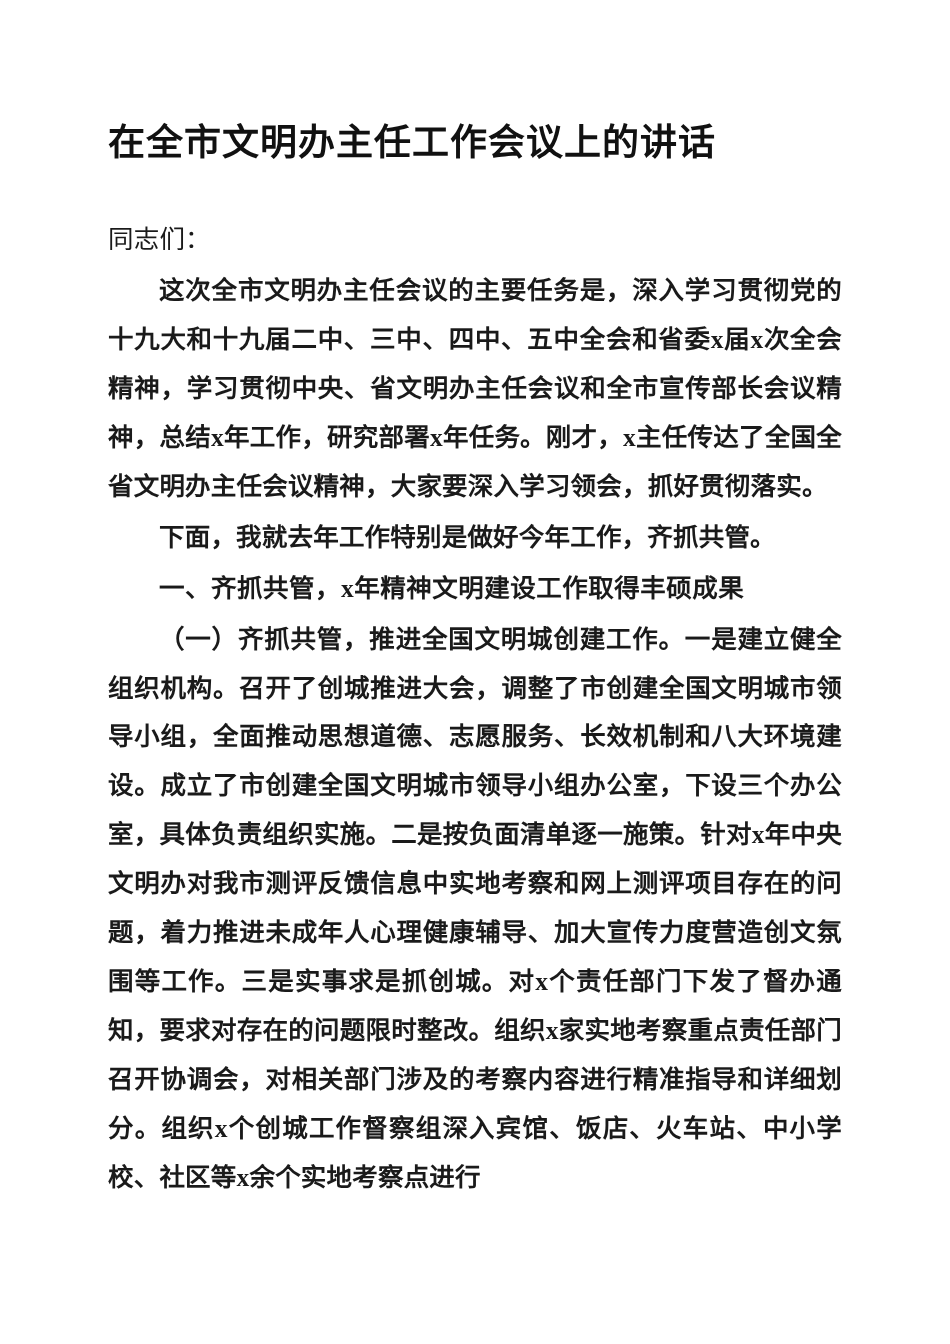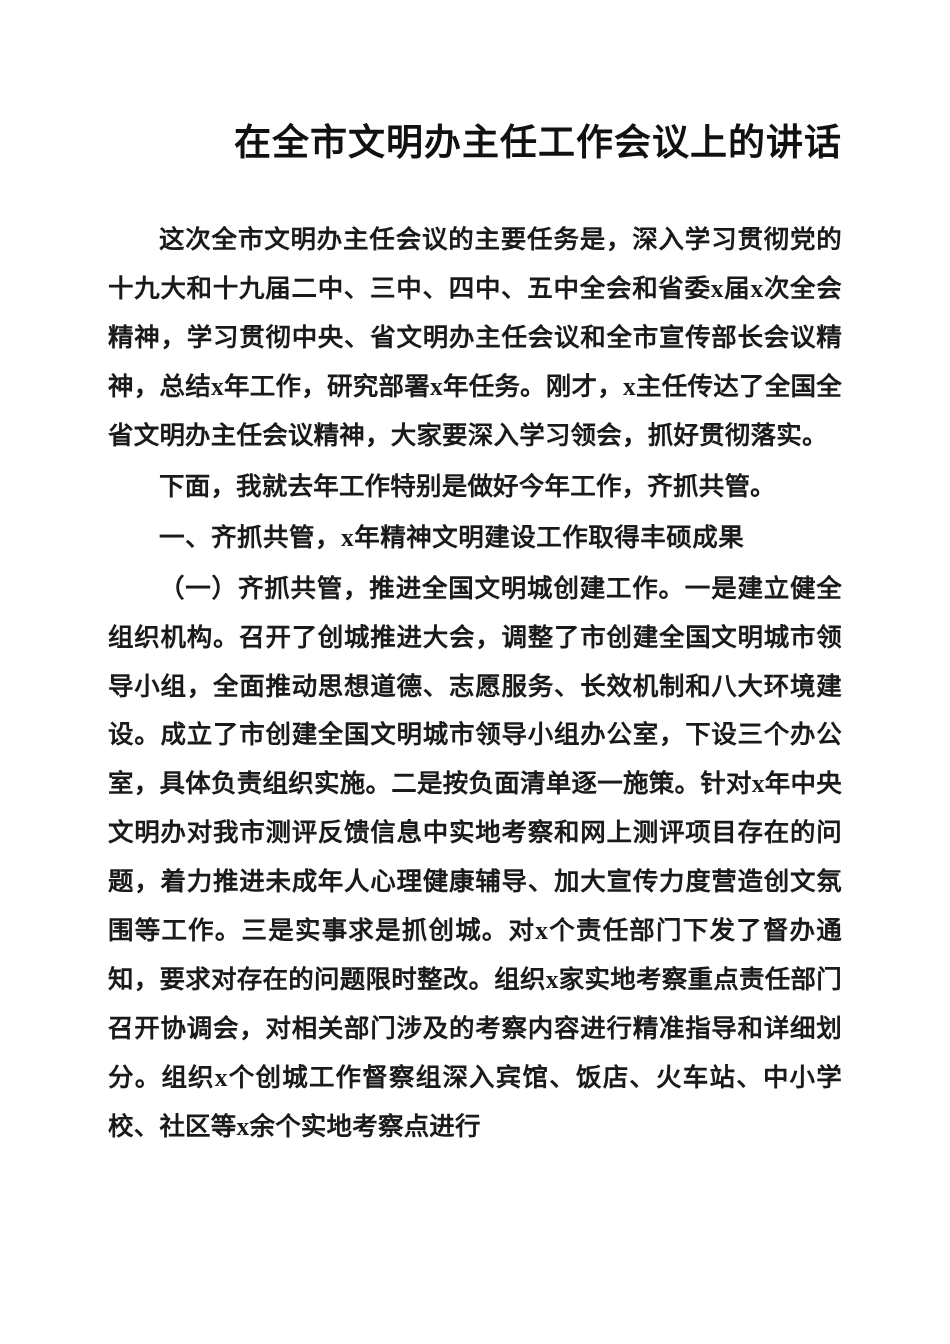--- a/index.html
+++ b/index.html
@@ -16,21 +16,21 @@
   }
   .page {
     position: relative;
     width: 950px;
     height: 1344px;
     box-sizing: border-box;
     padding: 118px 108px 40px 108px;
     background: #ffffff;
   }
   .doc-title {
-    text-align: right;
+    text-align: left;
     font-family: "Liberation Serif", "DejaVu Serif", serif;
     font-size: 37px;
     font-weight: bold;
     letter-spacing: 1px;
     line-height: 1.35;
     margin: 0 0 48px 0;
     color: #111;
   }
   .para {
     font-size: 25.5px;
@@ -54,20 +54,21 @@
     letter-spacing: 0.5px;
   }
 </style>
 </head>
 <body>
 
 <div class="page">
 
   <h1 class="doc-title">在全市文明办主任工作会议上的讲话</h1>
 
+  <p class="para salutation">同志们：</p>
 
   <p class="para indent">这次全市文明办主任会议的主要任务是，深入学习贯彻党的十九大和十九届二中、三中、四中、五中全会和省委x届x次全会精神，学习贯彻中央、省文明办主任会议和全市宣传部长会议精神，总结x年工作，研究部署x年任务。刚才，x主任传达了全国全省文明办主任会议精神，大家要深入学习领会，抓好贯彻落实。</p>
 
   <p class="para indent">下面，我就去年工作特别是做好今年工作，齐抓共管。</p>
 
   <p class="para heading">一、齐抓共管，x年精神文明建设工作取得丰硕成果</p>
 
   <p class="para indent">（一）齐抓共管，推进全国文明城创建工作。一是建立健全组织机构。召开了创城推进大会，调整了市创建全国文明城市领导小组，全面推动思想道德、志愿服务、长效机制和八大环境建设。成立了市创建全国文明城市领导小组办公室，下设三个办公室，具体负责组织实施。二是按负面清单逐一施策。针对x年中央文明办对我市测评反馈信息中实地考察和网上测评项目存在的问题，着力推进未成年人心理健康辅导、加大宣传力度营造创文氛围等工作。三是实事求是抓创城。对x个责任部门下发了督办通知，要求对存在的问题限时整改。组织x家实地考察重点责任部门召开协调会，对相关部门涉及的考察内容进行精准指导和详细划分。组织x个创城工作督察组深入宾馆、饭店、火车站、中小学校、社区等x余个实地考察点进行</p>
 
 </div>

